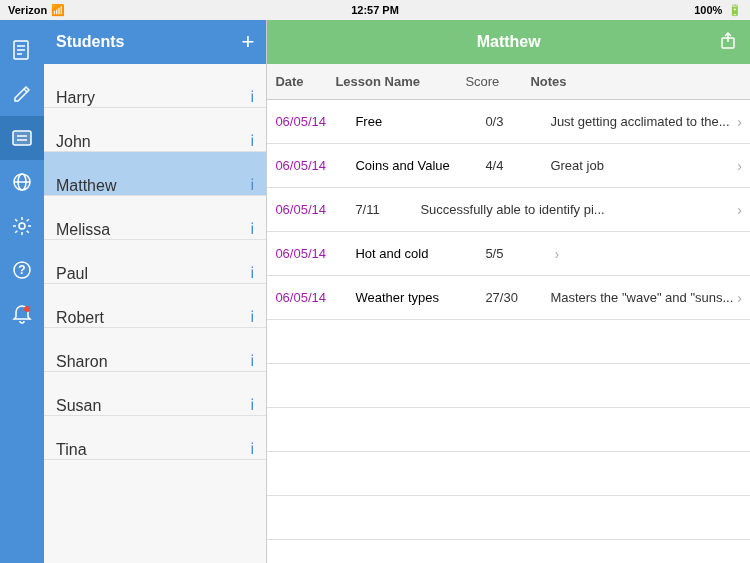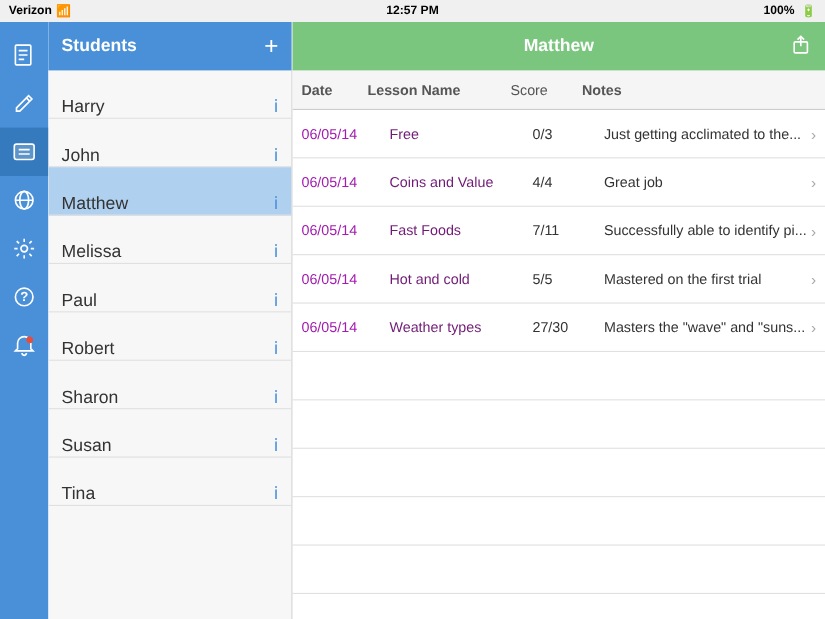--- a/index.html
+++ b/index.html
@@ -72,21 +72,21 @@
     .col-date { width: 60px; font-size: 13px; font-weight: 600; color: #555; }
     .col-lesson { width: 130px; font-size: 13px; font-weight: 600; color: #555; }
     .col-score { width: 65px; font-size: 13px; font-weight: 400; color: #555; }
     .col-notes { flex: 1; font-size: 13px; font-weight: 600; color: #555; }
 
     .table-row {
       display: flex; align-items: center; height: 44px;
       border-bottom: 1px solid #e0e0e0; padding: 0 8px; cursor: pointer;
     }
     .cell-date { width: 80px; font-size: 13px; color: #a21caf; }
-    .cell-lesson { width: 130px; font-size: 13px; color: #701a75; }
+    .cell-lesson { width: 130px; font-size: 13px; color: #000000; }
     .cell-score { width: 65px; font-size: 13px; color: #333; }
     .cell-notes { flex: 1; font-size: 13px; color: #333; overflow: hidden; white-space: nowrap; text-overflow: ellipsis; }
     .cell-chevron { color: #aaa; font-size: 14px; padding-left: 4px; }
 
     .empty-rows { flex: 1; }
     .empty-row { height: 44px; border-bottom: 1px solid #e0e0e0; }
   </style>
 </head>
 <body>
 
@@ -228,30 +228,28 @@
   </div>
         <div class="table-row">
     <span class="cell-date">06/05/14</span>
     <span class="cell-lesson">Coins and Value</span>
     <span class="cell-score">4/4</span>
     <span class="cell-notes">Great job</span>
     <span class="cell-chevron">›</span>
   </div>
         <div class="table-row">
     <span class="cell-date">06/05/14</span>
-    <span class="cell-lesson">Fast Foods</span>
     <span class="cell-score">7/11</span>
     <span class="cell-notes">Successfully able to identify pi...</span>
     <span class="cell-chevron">›</span>
   </div>
         <div class="table-row">
     <span class="cell-date">06/05/14</span>
     <span class="cell-lesson">Hot and cold</span>
     <span class="cell-score">5/5</span>
-    <span class="cell-notes">Mastered on the first trial</span>
     <span class="cell-chevron">›</span>
   </div>
         <div class="table-row">
     <span class="cell-date">06/05/14</span>
     <span class="cell-lesson">Weather types</span>
     <span class="cell-score">27/30</span>
     <span class="cell-notes">Masters the "wave" and "suns...</span>
     <span class="cell-chevron">›</span>
   </div>
       </div>

